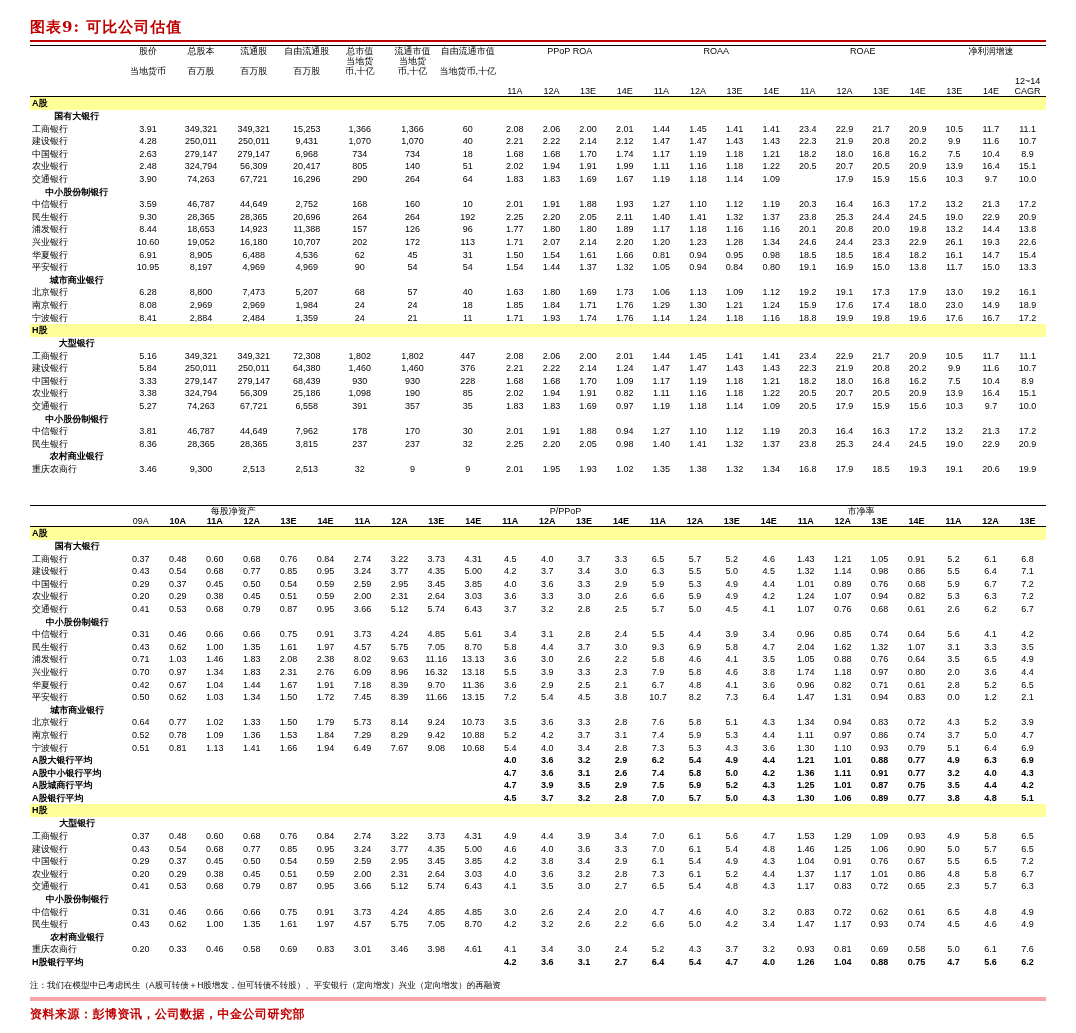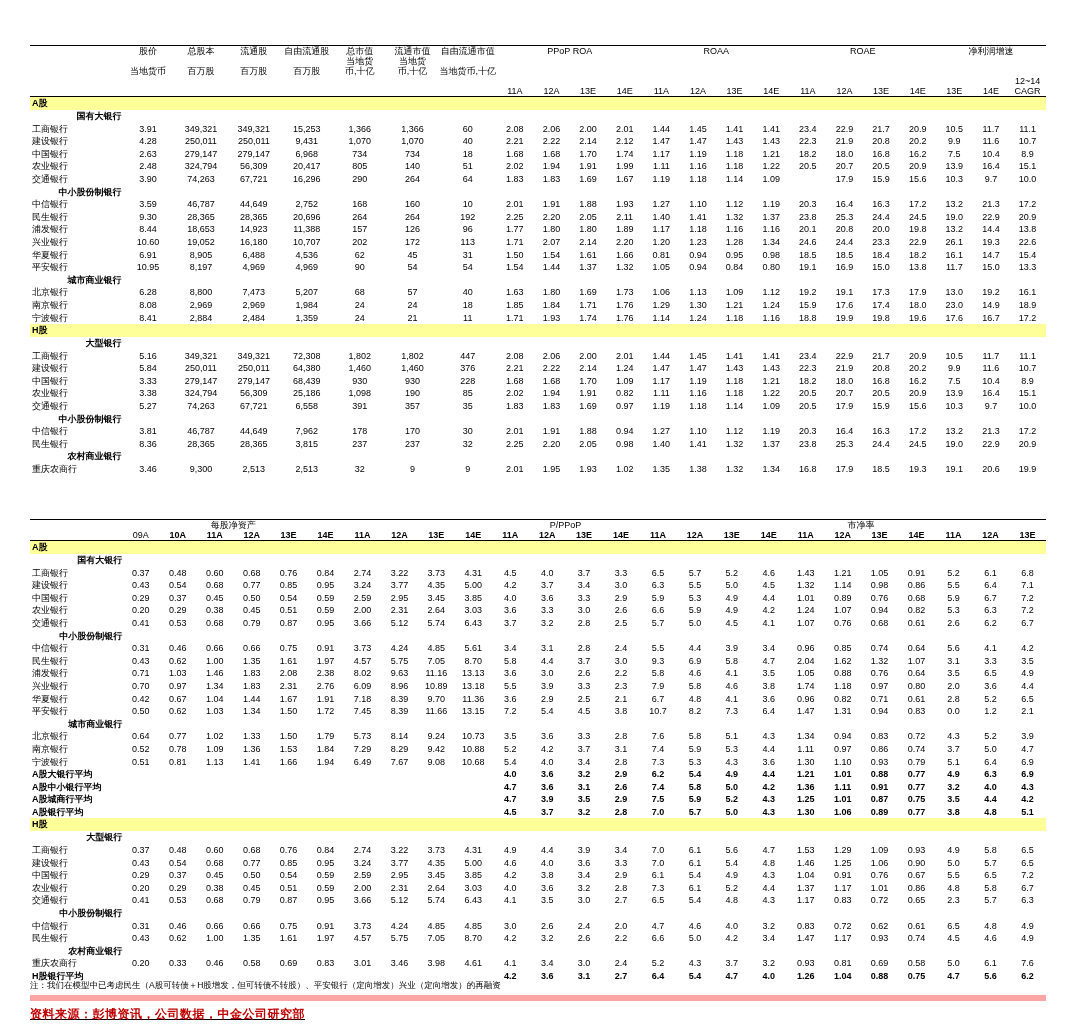--- a/index.html
+++ b/index.html
@@ -26,23 +26,22 @@
     font-family: "DejaVu Serif", serif;
     font-weight: bold;
     font-size: 15px;
     color: #c00000;
     letter-spacing: 1px;
   }
   .footer-bar {
     position: absolute;
     left: 30px; bottom: 10px;
     width: 1016px;
-    border-top: 6px solid #fca5a5;
+    border-top: 4px solid #fca5a5;
     padding-top: 3px;
-    text-decoration: underline;
   }
   .footer-text {
     font-family: "DejaVu Serif", serif;
     font-weight: bold;
     font-size: 12px;
     color: #c00000;
     letter-spacing: 0.5px;
   }
   table.main {
     position: absolute;
@@ -77,39 +76,42 @@
   .sect {
     background: #ffff99;
     font-weight: bold;
     text-align: left;
     padding-left: 2px !important;
     height: 12px;
   }
   .sect td { background: #ffff99; }
   .subhdr {
     font-weight: bold;
-    text-align: right;
+    text-align: center;
     padding-left: 2px !important;
   }
   .row td { height: 12.6px; line-height: 12.6px; }
   .rowb td { height: 12.6px; line-height: 12.6px; font-weight: bold; }
   .note {
     position: absolute;
     left: 30px;
     top: 980px;
     font-size: 8.5px;
     color: #000;
   }
   .spanhdr { text-align: center; font-weight: bold; }
 </style>
 </head>
 <body>
 
 <div id="page">
 
+  <div class="title-bar">
+    <span class="title-text">图表9: 可比公司估值</span>
+  </div>
 
   <table class="main" id="top-table">
       <tbody>
         <tr class="hdr-row hdr-top rule-top">
           <td class="lbl"></td>
           <td class="num">股价</td>
           <td class="num">总股本</td>
           <td class="num">流通股</td>
           <td class="num">自由流通股</td>
           <td class="num">总市值</td>
@@ -868,21 +870,21 @@
           <td class="numS">17.9</td>
           <td class="numS">18.5</td>
           <td class="numS">19.3</td>
           <td class="numS">19.1</td>
           <td class="numS">20.6</td>
           <td class="numS">19.9</td>
         </tr>
       </tbody>
     </table>
 
-  <table class="main" id="bottom-table" style="top:519px;">
+  <table class="main" id="bottom-table" style="top:505px;">
       <tbody>
         <tr class="hdr-row rule-top">
           <td class="lbl"></td>
           <td colspan="6" class="spanhdr">每股净资产</td>
           <td colspan="4" class="spanhdr"></td>
           <td colspan="4" class="spanhdr">P/PPoP</td>
           <td colspan="4" class="spanhdr"></td>
           <td colspan="4" class="spanhdr">市净率</td>
           <td colspan="3" class="spanhdr"></td>
         </tr>
@@ -1200,21 +1202,21 @@
         <tr class="row">
           <td class="lbl">兴业银行</td>
           <td class="numS">0.70</td>
           <td class="numS">0.97</td>
           <td class="numS">1.34</td>
           <td class="numS">1.83</td>
           <td class="numS">2.31</td>
           <td class="numS">2.76</td>
           <td class="numS">6.09</td>
           <td class="numS">8.96</td>
-          <td class="numS">10.89</td>
+          <td class="numS">16.32</td>
           <td class="numS">13.18</td>
           <td class="numS">5.5</td>
           <td class="numS">3.9</td>
           <td class="numS">3.3</td>
           <td class="numS">2.3</td>
           <td class="numS">7.9</td>
           <td class="numS">5.8</td>
           <td class="numS">4.6</td>
           <td class="numS">3.8</td>
           <td class="numS">1.74</td>

